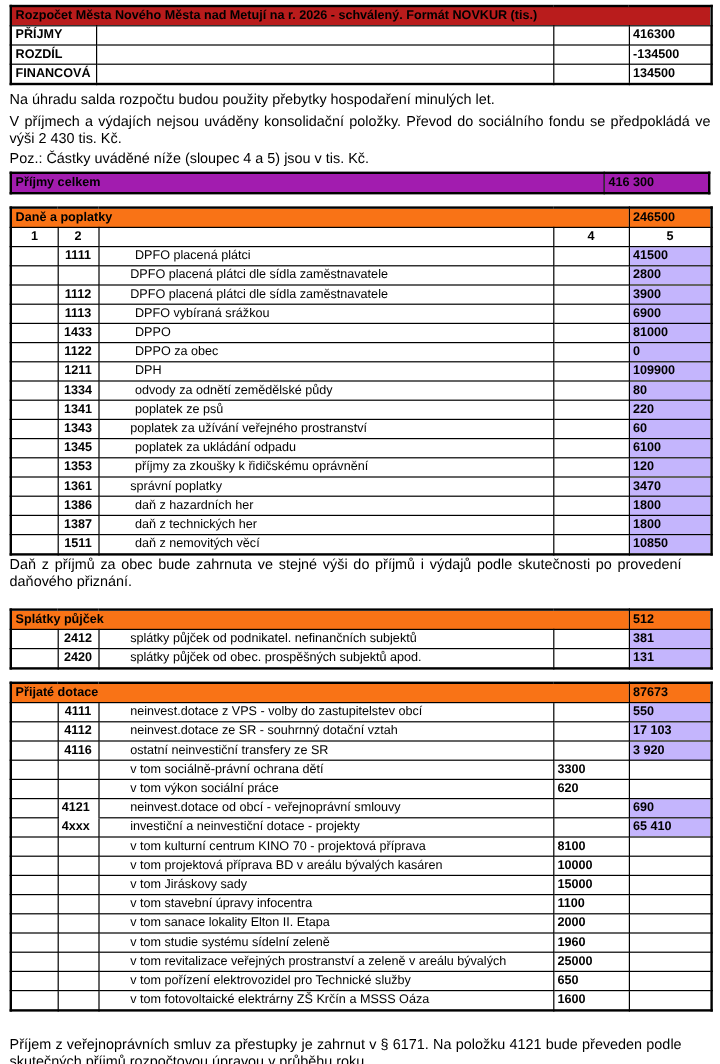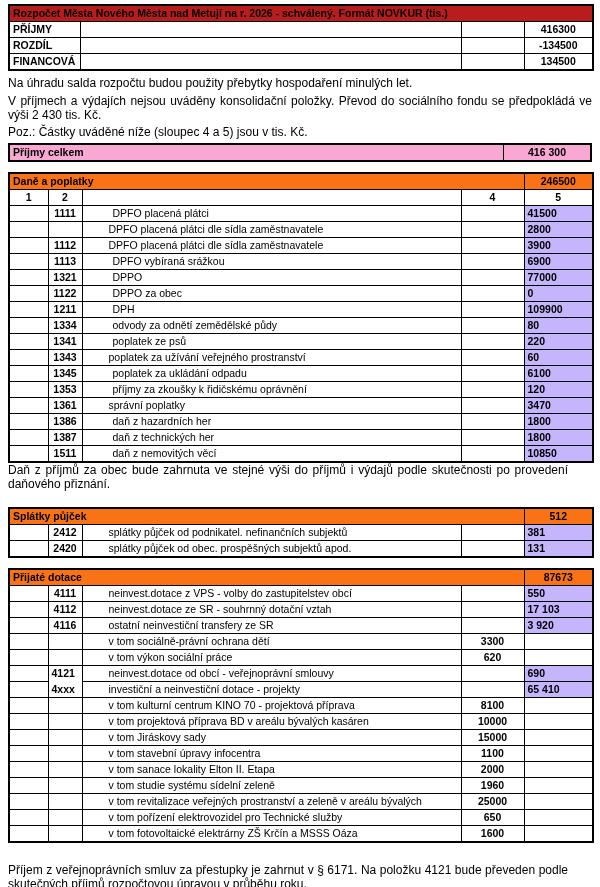--- a/index.html
+++ b/index.html
@@ -11,23 +11,23 @@
   table.t { border-collapse: collapse; width: 584px; table-layout: fixed; }
   table.t td {
     border: 1px solid #000; padding: 0 3px; height: 15px; line-height: 15px;
     white-space: nowrap; overflow: hidden; font-size: 10.5px;
   }
   .outer { border: 2px solid #000 !important; }
   col.c1 { width: 39px; } col.c2 { width: 34px; } col.c3 { width: 379px; }
   col.c4 { width: 63px; } col.c5 { width: 69px; }
   .title td { background: #b91c1c; font-weight: bold; font-size: 10.5px; }
   .hdr td { background: #f97316; font-weight: bold; }
-  .peach td { background: #f9a8d4; font-weight: bold; }
+  .peach td { background: #a21caf; font-weight: bold; }
   .b { font-weight: bold; }
-  .r { text-align: center; margin-top: 28px; }
+  .r { text-align: left; margin-top: 28px; }
   .c { text-align: center; }
   .green { background: #c4b5fd; font-weight: bold; text-align: left; }
   .ind { padding-left: 30px !important; }
   .ind3 { padding-left: 26px !important; }
   p.note { margin: 0; font-size: 12px; line-height: 14px; text-align: justify; }
   .gap { height: 10px; }
 </style>
 </head>
 <body>
 
@@ -127,24 +127,24 @@
         </tr>
     <tr>
           <td></td>
           <td class="c b">1113</td>
           <td class="ind">DPFO vybíraná srážkou</td>
           <td></td>
           <td class="green">6900</td>
         </tr>
     <tr>
           <td></td>
-          <td class="c b">1321</td>
+          <td class="c b">1433</td>
           <td class="ind">DPPO</td>
           <td></td>
-          <td class="green">77000</td>
+          <td class="green">81000</td>
         </tr>
     <tr>
           <td></td>
           <td class="c b">1122</td>
           <td class="ind">DPPO za obec</td>
           <td></td>
           <td class="green">0</td>
         </tr>
     <tr>
           <td></td>

